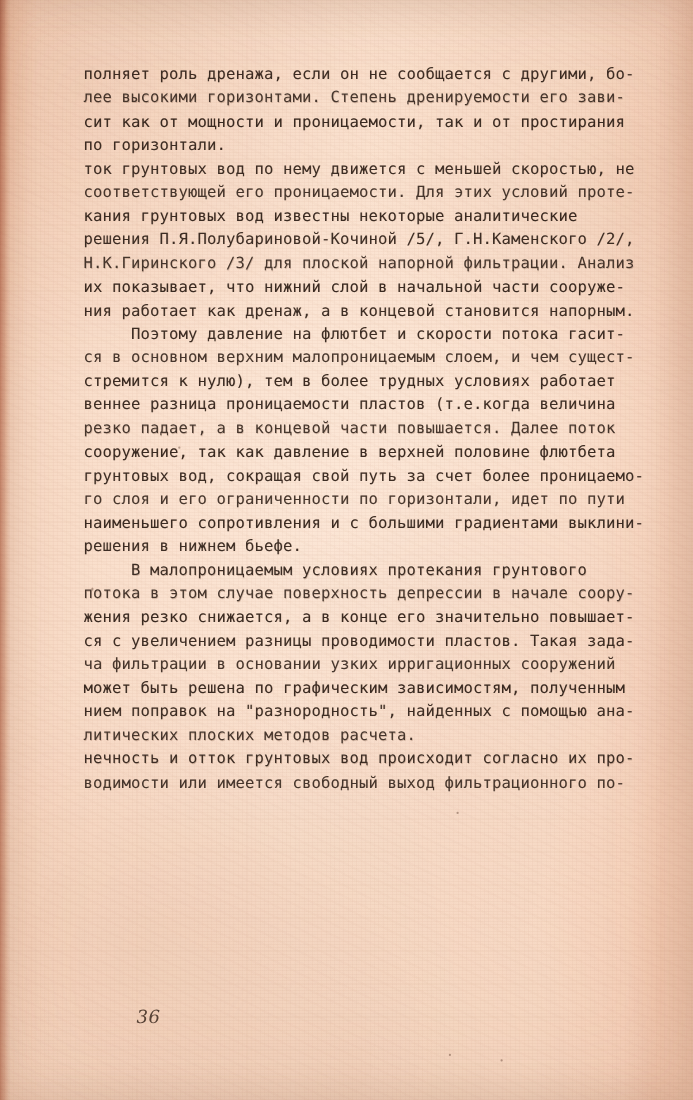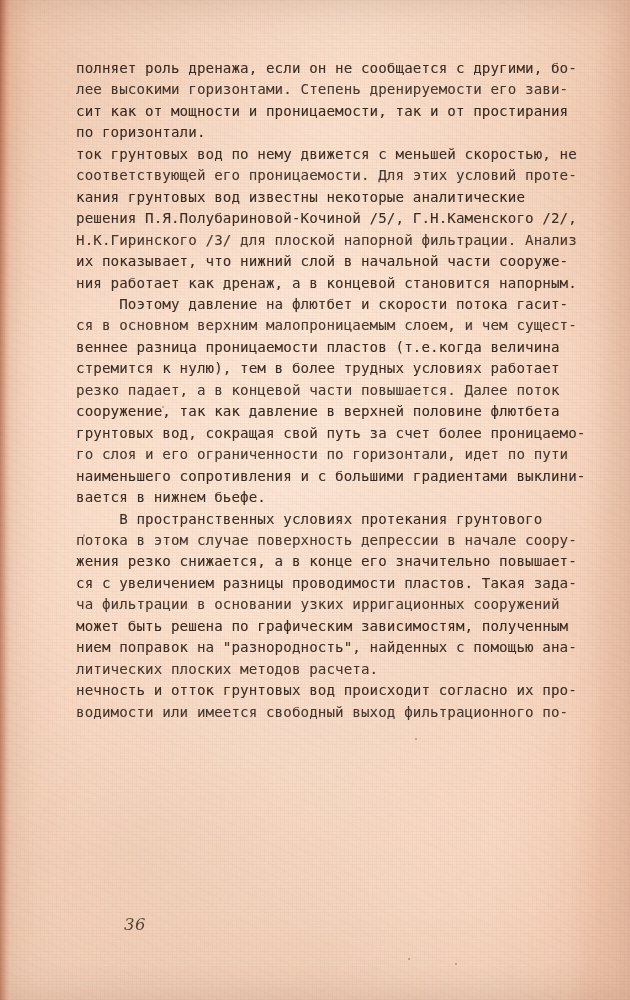--- a/index.html
+++ b/index.html
@@ -127,31 +127,31 @@
         <span class="line">соответствующей его проницаемости. Для этих условий проте-</span>
         <span class="line">кания грунтовых вод известны некоторые аналитические</span>
         <span class="line">решения П.Я.Полубариновой-Кочиной /5/, Г.Н.Каменского /2/,</span>
         <span class="line">Н.К.Гиринского /3/ для плоской напорной фильтрации. Анализ</span>
         <span class="line">их показывает, что нижний слой в начальной части сооруже-</span>
         <span class="line">ния работает как дренаж, а в концевой становится напорным.</span>
       </p>
     <p class="para">
         <span class="line">     Поэтому давление на флютбет и скорости потока гасит-</span>
         <span class="line">ся в основном верхним малопроницаемым слоем, и чем сущест-</span>
+        <span class="line">стремится к нулю), тем в более трудных условиях работает</span>
         <span class="line">веннее разница проницаемости пластов (т.е.когда величина</span>
-        <span class="line">стремится к нулю), тем в более трудных условиях работает</span>
         <span class="line">резко падает, а в концевой части повышается. Далее поток</span>
         <span class="line">сооружение, так как давление в верхней половине флютбета</span>
         <span class="line">грунтовых вод, сокращая свой путь за счет более проницаемо-</span>
         <span class="line">го слоя и его ограниченности по горизонтали, идет по пути</span>
         <span class="line">наименьшего сопротивления и с большими градиентами выклини-</span>
-        <span class="line">вается в нижнем бьефе.</span>
+        <span class="line">решения в нижнем бьефе.</span>
       </p>
     <p class="para">
-        <span class="line">     В пространственных условиях протекания грунтового</span>
+        <span class="line">     В малопроницаемым условиях протекания грунтового</span>
         <span class="line">потока в этом случае поверхность депрессии в начале соору-</span>
         <span class="line">жения резко снижается, а в конце его значительно повышает-</span>
         <span class="line">ся с увеличением разницы проводимости пластов. Такая зада-</span>
         <span class="line">ча фильтрации в основании узких ирригационных сооружений</span>
         <span class="line">может быть решена по графическим зависимостям, полученным</span>
         <span class="line">нием поправок на "разнородность", найденных с помощью ана-</span>
         <span class="line">литических плоских методов расчета.</span>
       </p>
     <p class="para">
         <span class="line">нечность и отток грунтовых вод происходит согласно их про-</span>

